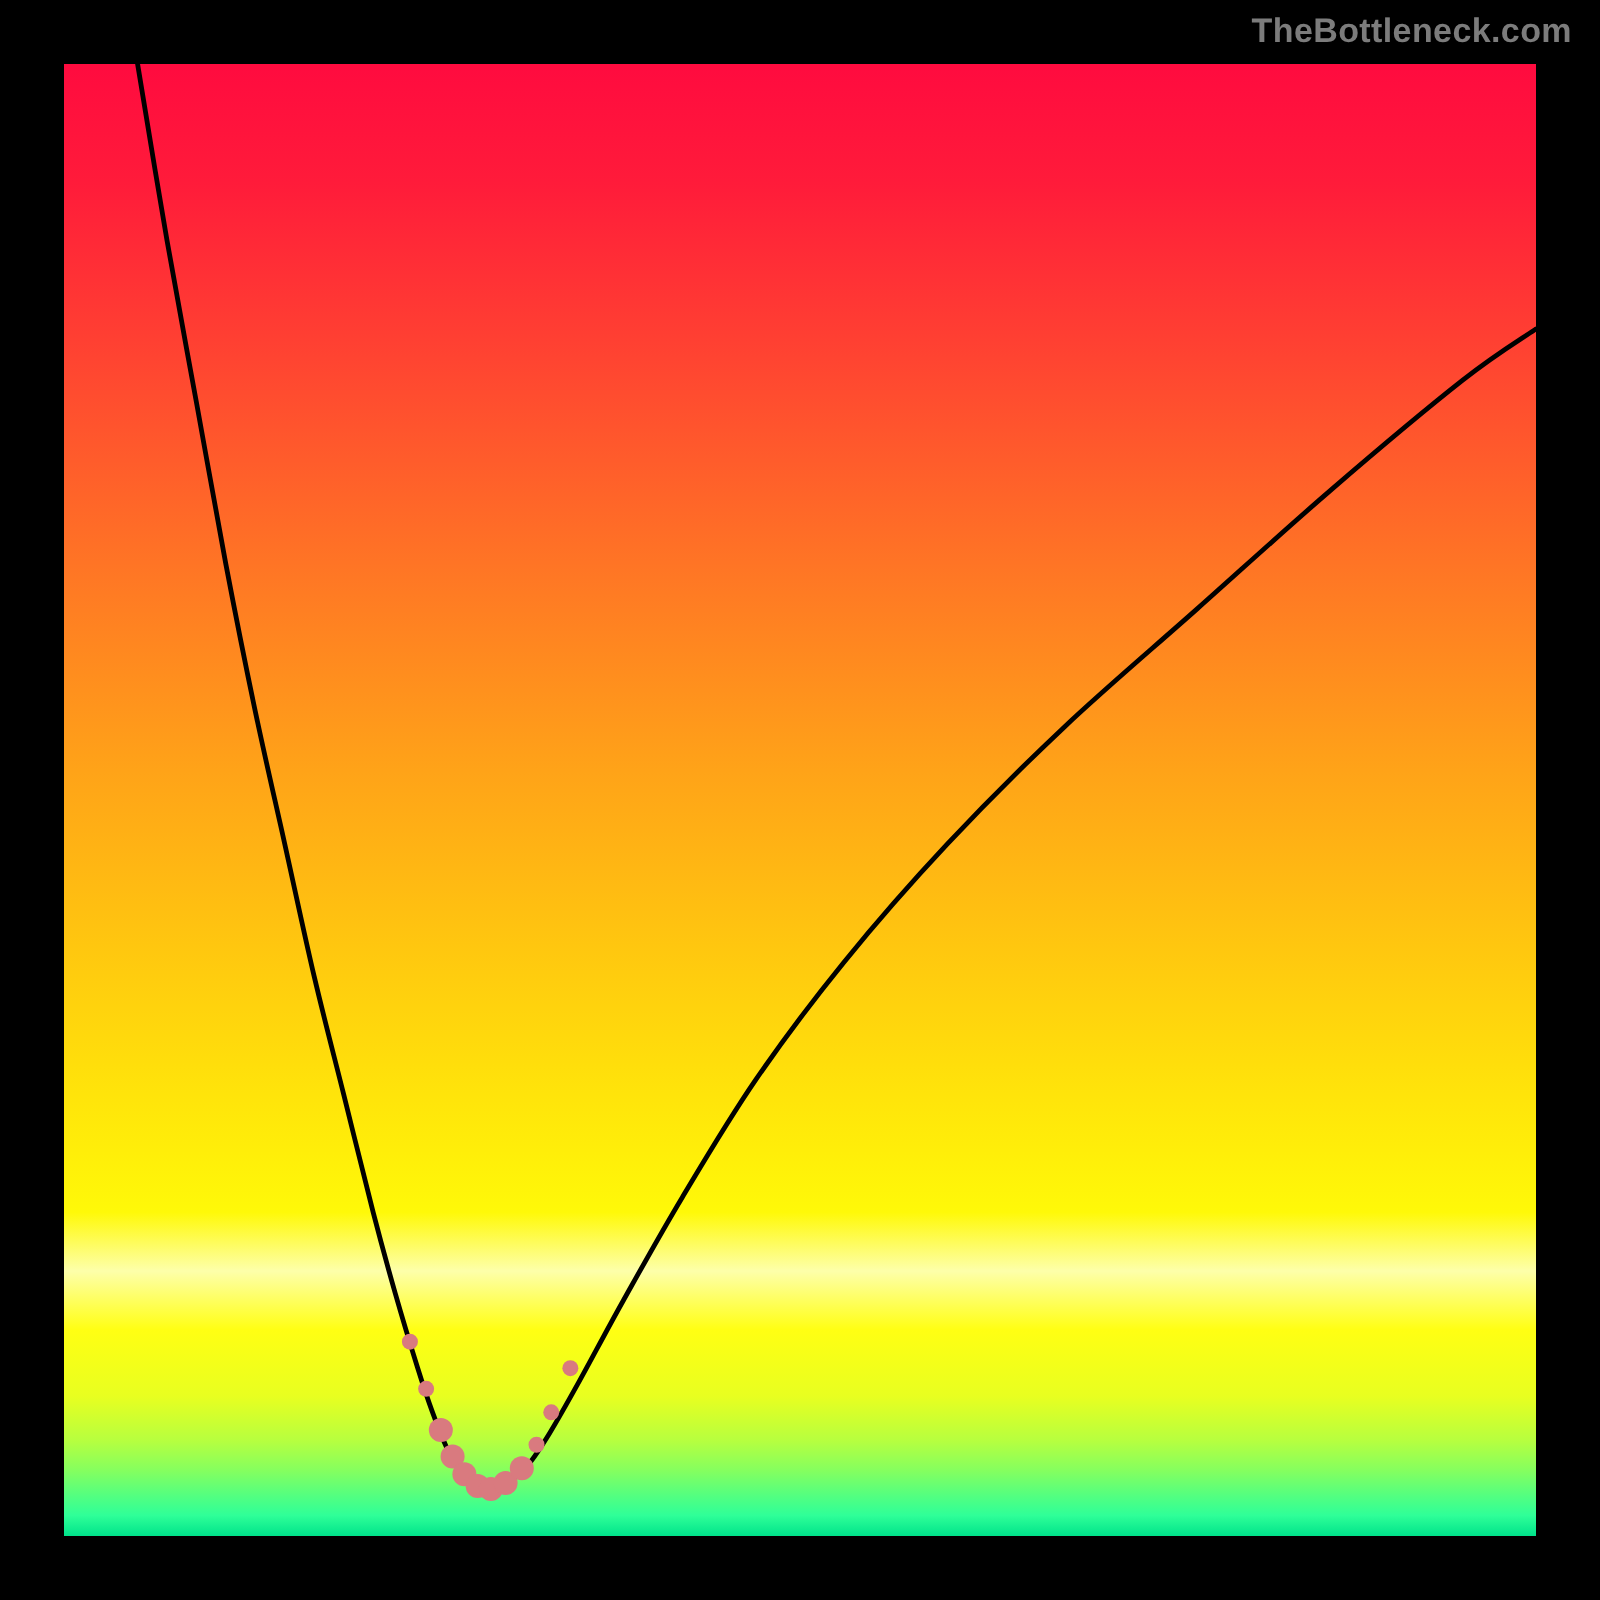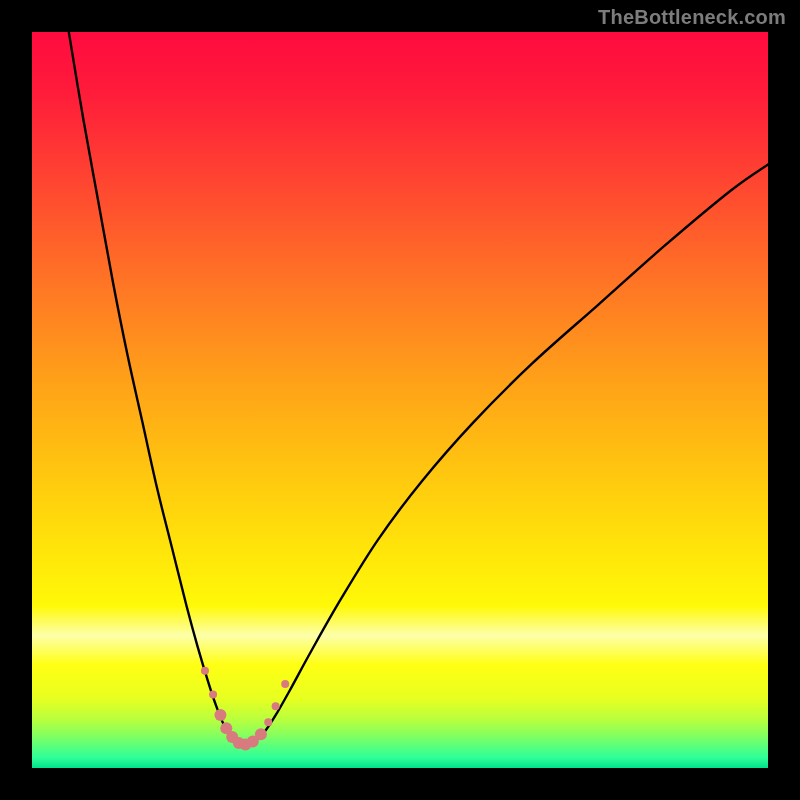--- a/index.html
+++ b/index.html
@@ -24,21 +24,21 @@
     left: 32px;
     top: 32px;
     width: 736px;
     height: 736px;
     overflow: hidden;
   }
   .watermark {
     position: absolute;
     top: 6px;
     right: 14px;
-    font-size: 20px;
+    font-size: 17px;
     font-weight: 600;
     color: #7c7c7c;
     letter-spacing: 0.2px;
     z-index: 10;
   }
   svg {
     display: block;
     position: absolute;
     left: 0;
     top: 0;

